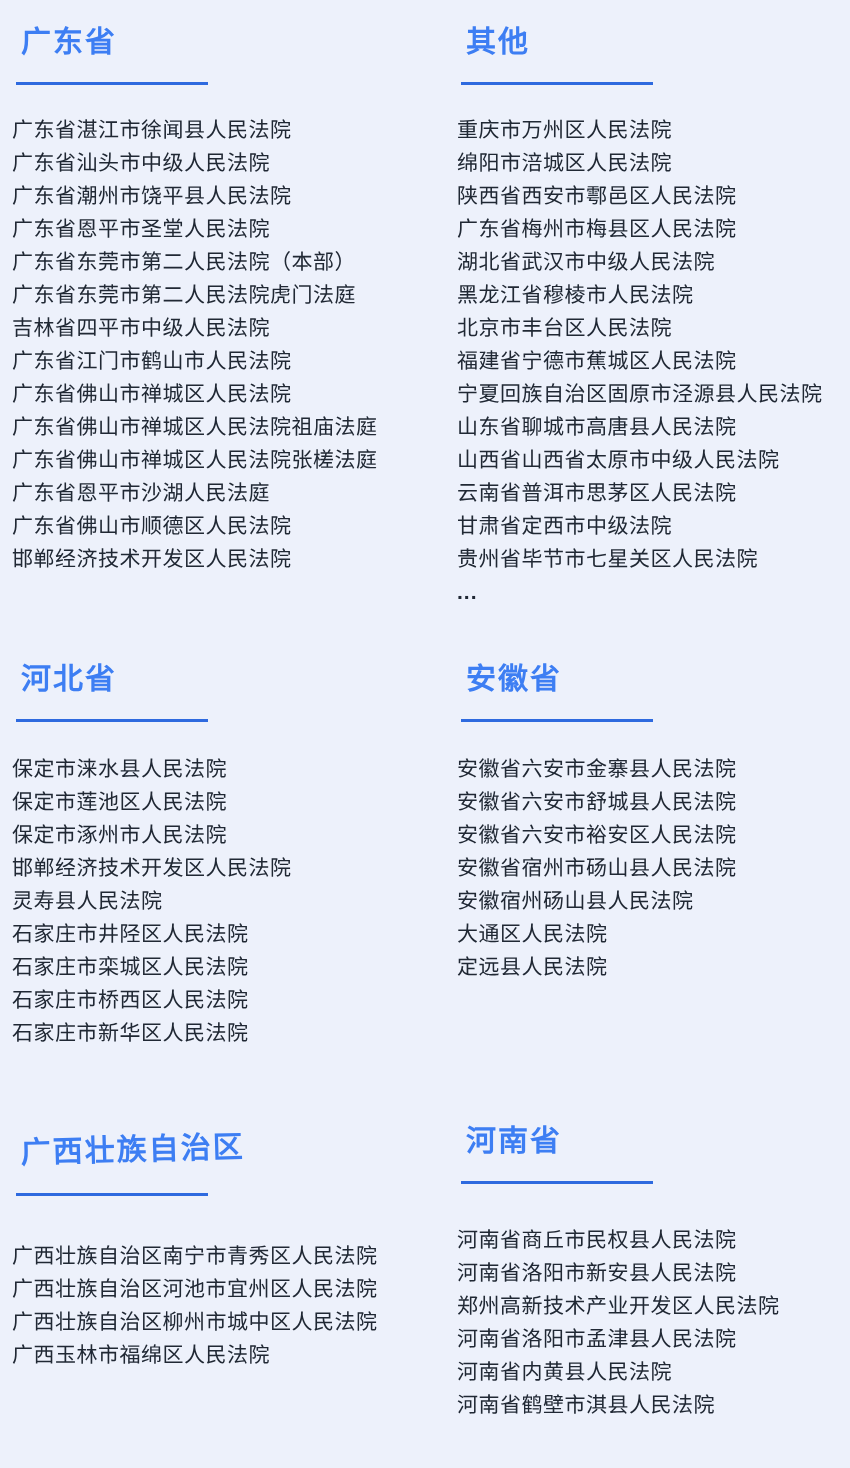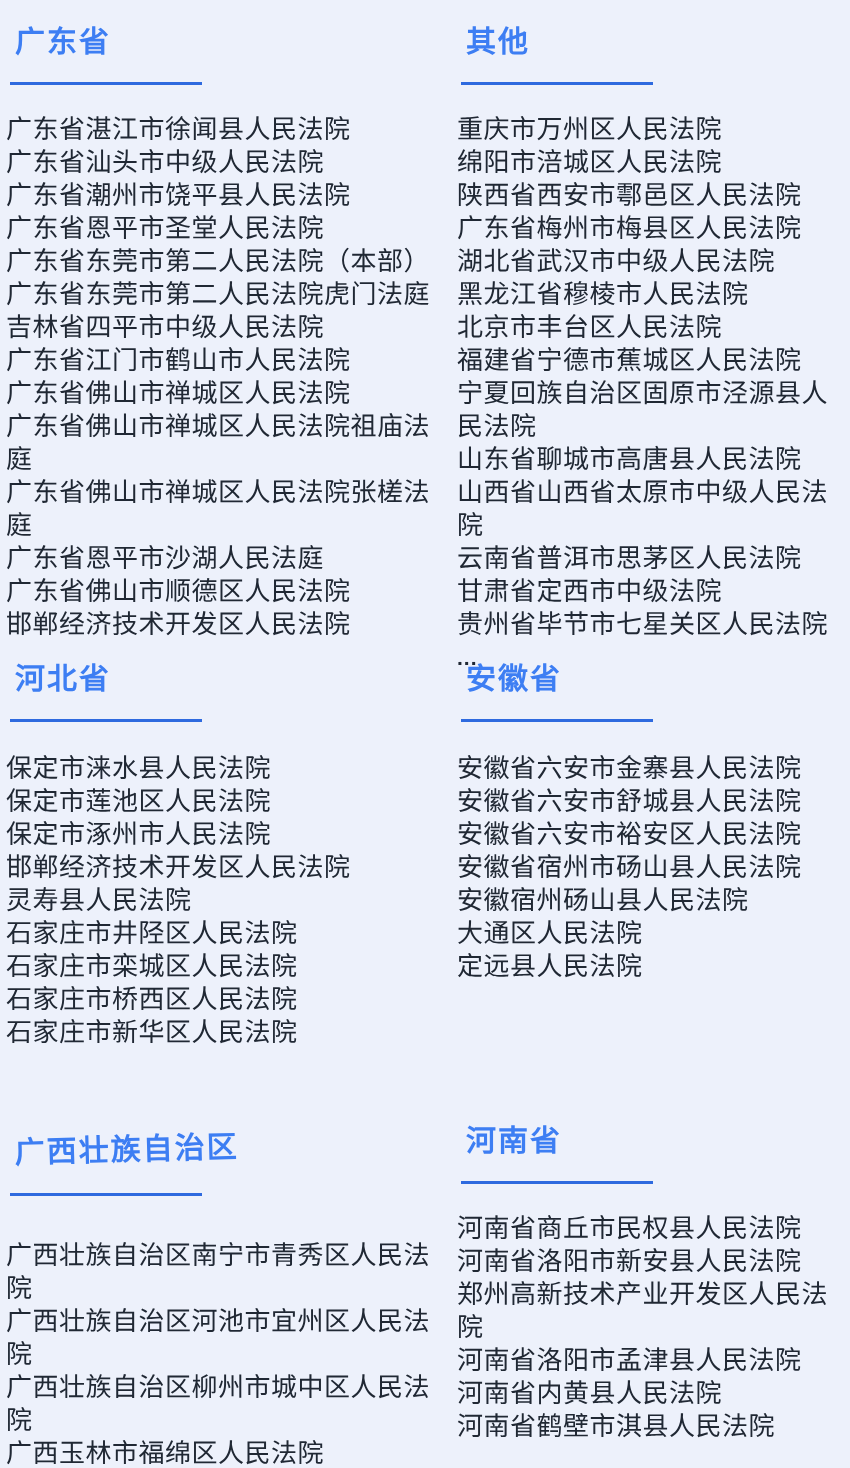--- a/index.html
+++ b/index.html
@@ -13,21 +13,21 @@
     font-family: "Liberation Sans", "DejaVu Sans", sans-serif;
     color: var(--text, #202834);
     overflow: hidden;
   }
   .grid {
     display: grid;
     grid-template-columns: 437px 413px;
     grid-template-rows: 637px 462px auto;
   }
   .section { box-sizing: border-box; }
-  .col-left  { padding-left: 6px; }
+  .col-left  { padding-left: 12px; }
   .col-right { padding-left: 20px; }
 
   .section-title {
     margin: 0 0 0 9px;
     width: fit-content;
     font-size: 30px;
     line-height: 32px;
     font-weight: 700;
     letter-spacing: 2px;
     color: var(--accent, #3D7EF3);
@@ -35,37 +35,37 @@
   .title-underline {
     width: 192px;
     height: 3px;
     margin: 24px 0 0 4px;
     background: var(--underline, #2E6ADF);
   }
   .court-list {
     list-style: none;
     margin: 28px 0 0 0;
     padding: 0;
-    font-size: 26px;
+    font-size: 21px;
     line-height: 33px;
     letter-spacing: 0.5px;
   }
   .ellipsis-row {
     font-size: 21px;
     line-height: 33px;
     font-weight: 700;
     letter-spacing: 1px;
   }
 
   
   .s-hebei .court-list,
   .s-anhui .court-list { margin-top: 30px; }
   .s-guangxi { padding-top: 12px; }
   .s-guangxi .court-list { margin-top: 43px; }
-  .s-henan .court-list { margin-top: 28px; }
+  .s-henan .court-list { margin-top: 39px; }
   
   .s-guangxi .section-title {
     transform: rotate(-1.6deg);
     transform-origin: left 80%;
   }
 </style>
 </head>
 <body>
 
 <div class="page">

